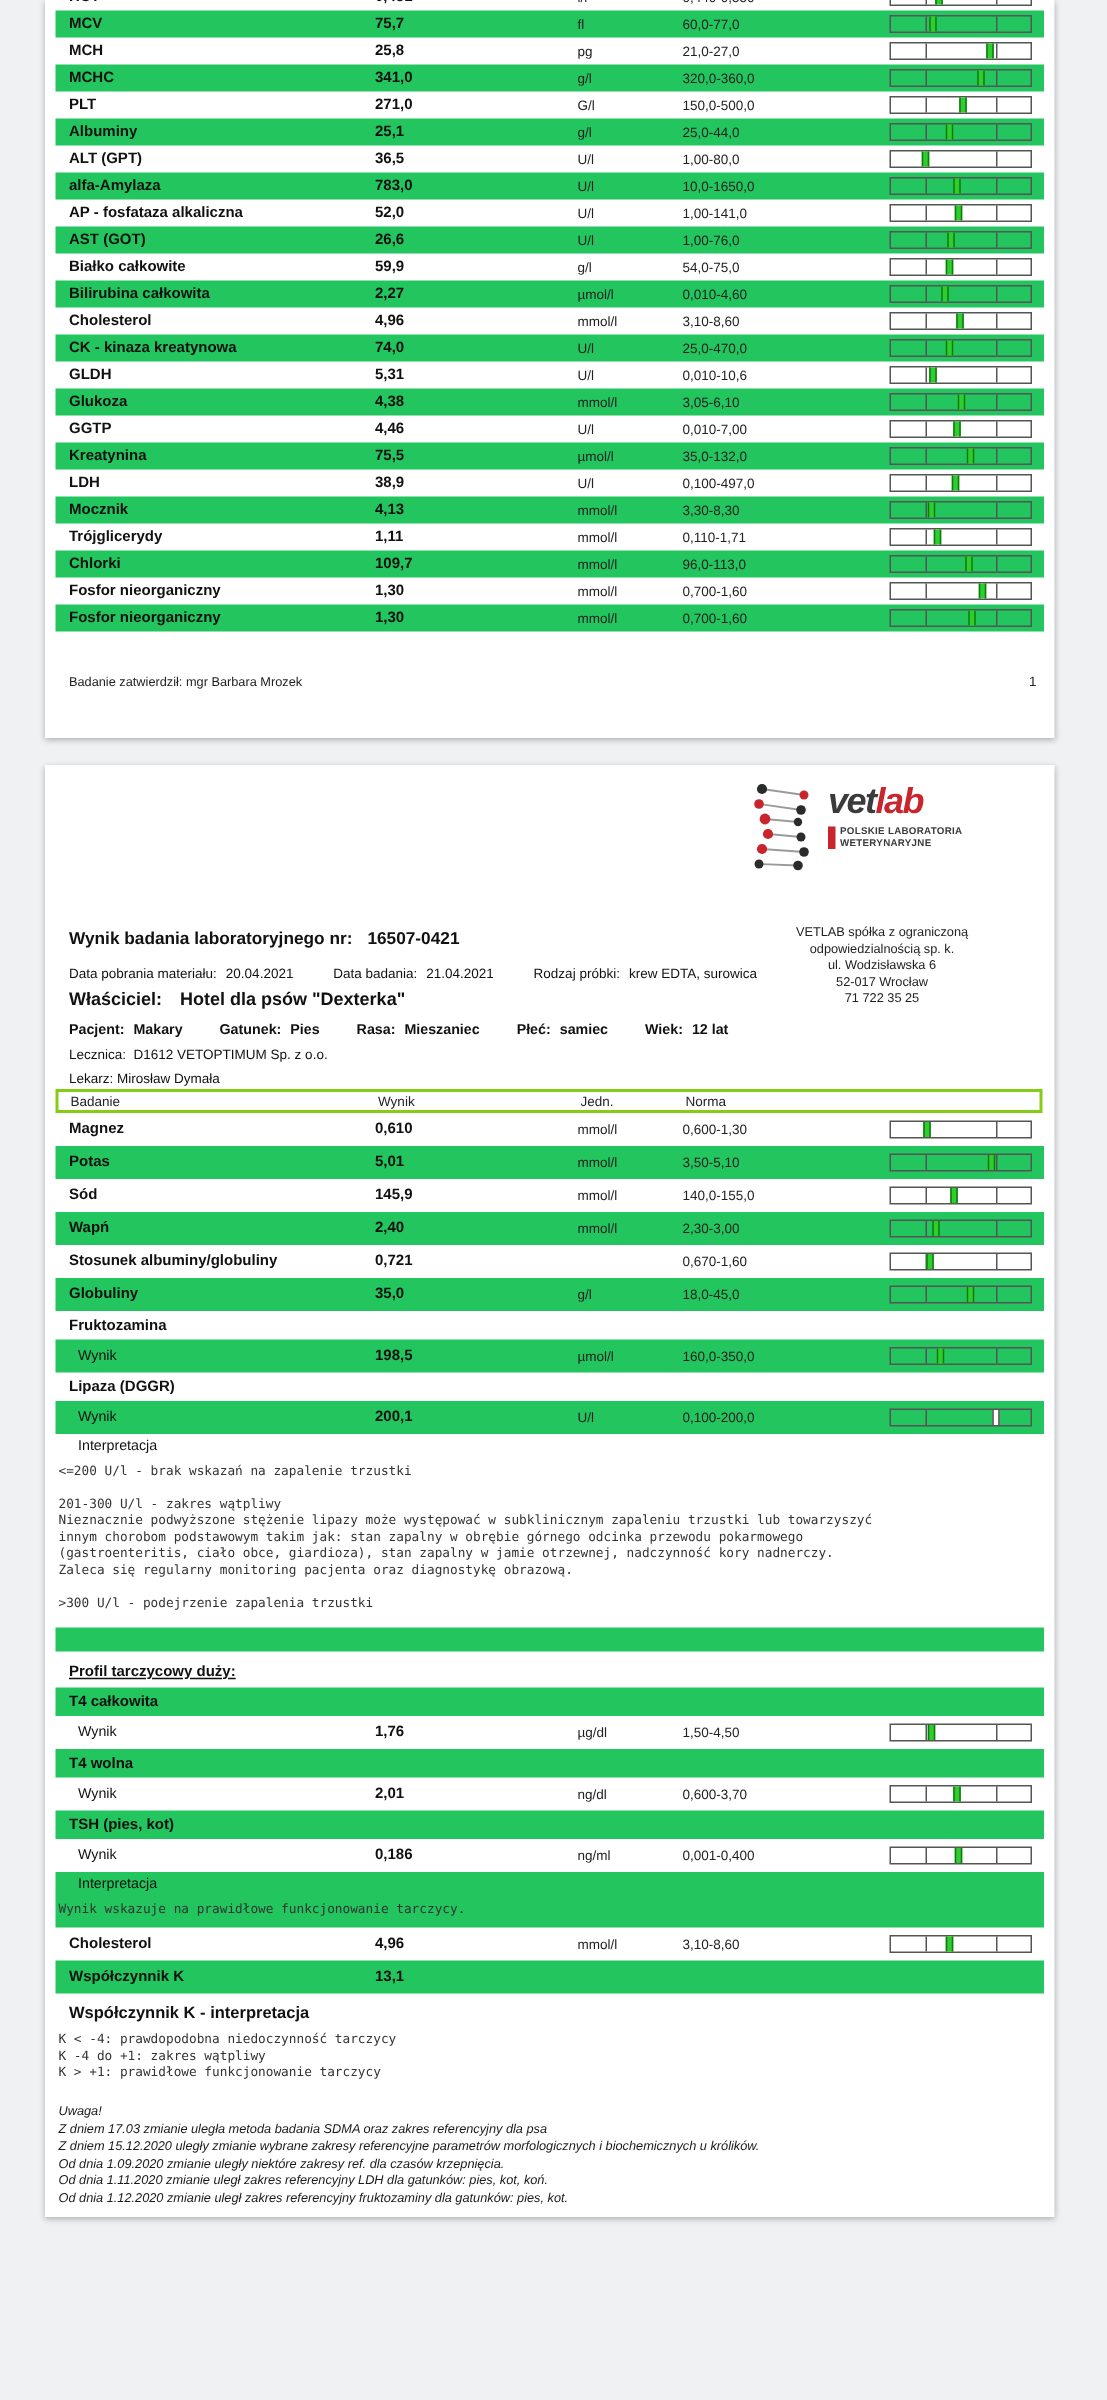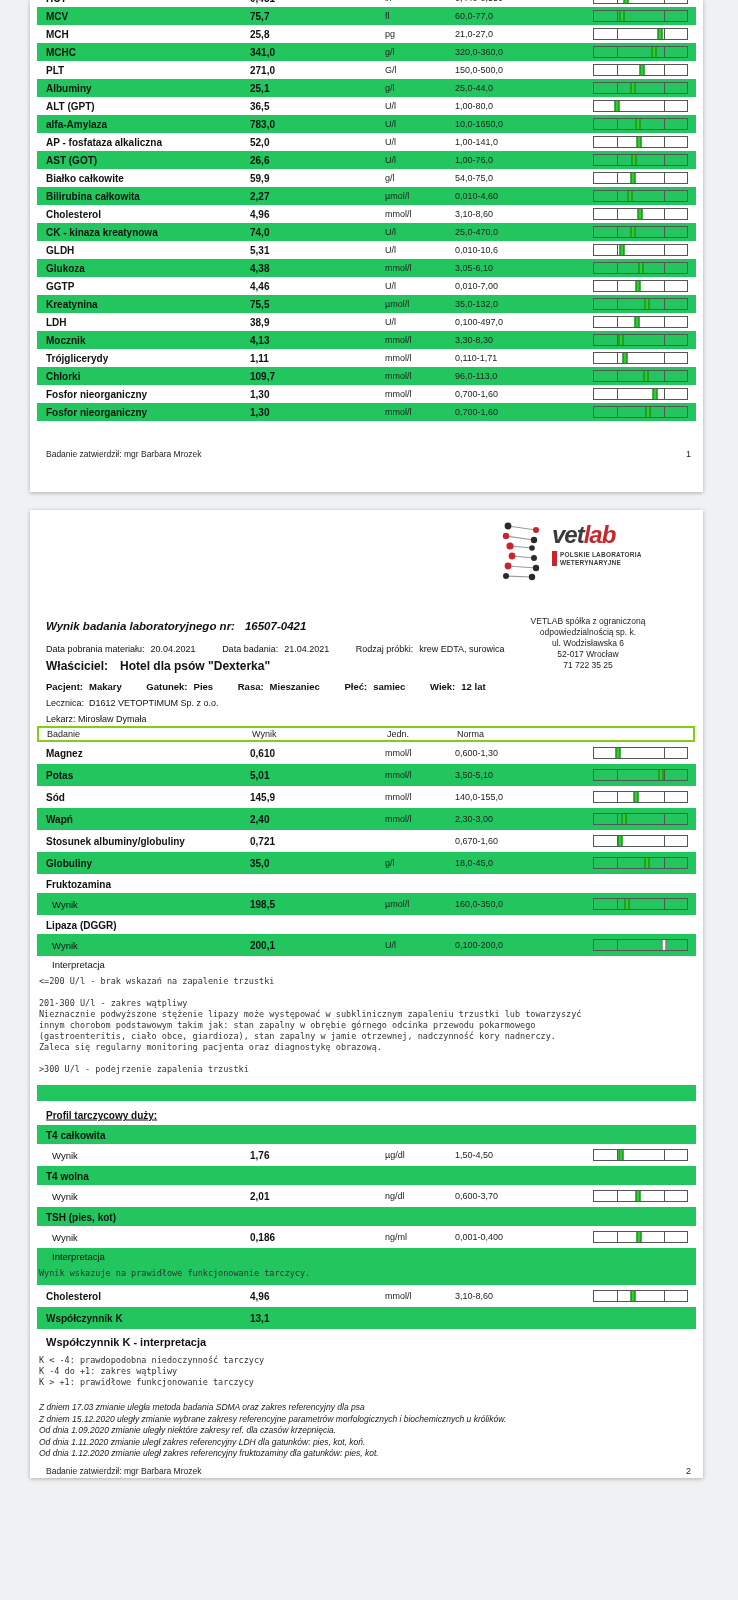--- a/index.html
+++ b/index.html
@@ -54,21 +54,21 @@
   .logo { position:absolute; top:10px; left:468px; width:200px; }
   .logo-flex { display:flex; align-items:flex-start; }
   .logo-words { margin-left:4px; }
   .logo-word { font-size:24px; font-weight:bold; letter-spacing:-1px; line-height:30px;font-style:italic; }
   .logo-vet { color:#3b3b3c; } .logo-lab { color:#c9252c; }
   .logo-sub { display:flex; margin-top:1px; }
   .logo-redbar { width:5px; background:#c9252c; margin-right:3px; }
   .logo-subtext { font-size:6.5px; font-weight:bold; color:#3b3b3c; line-height:7.5px; letter-spacing:.2px; }
   .addr { position:absolute; top:106px; left:438px; width:240px; text-align:center;
           font-size:8.5px; line-height:11px; color:#222; }
-  .title { position:absolute; top:110px; left:16px; font-size:11.5px; font-weight:bold;font-style:italic; }
+  .title { position:absolute; top:110px; left:16px; font-size:11.5px; font-weight:bold; }
   .title .nr { margin-left:10px; }
   .meta { position:absolute; top:134px; left:16px; font-size:9px; }
   .meta span { margin-right:6px; } .meta .gap { margin-right:24px; }
   .owner { position:absolute; top:149px; left:16px; font-size:12px; font-weight:bold; }
   .owner .v { margin-left:12px; }
   .patient { position:absolute; top:171px; left:16px; font-size:9.5px; font-weight:bold; }
   .patient span { margin-right:6px; } .patient .gap { margin-right:22px; }
   .clinic { position:absolute; top:188px; left:16px; font-size:9px; }
   .doctor { position:absolute; top:204px; left:16px; font-size:9px; }
 
@@ -618,20 +618,21 @@
         </div>
         <div class="row t-boldline">
           <span class="c-label">Współczynnik K - interpretacja</span>
         </div>
         <div class="mono">K &lt; -4: prawdopodobna niedoczynność tarczycy
 K -4 do +1: zakres wątpliwy
 K &gt; +1: prawidłowe funkcjonowanie tarczycy</div>
       </div>
 
     <div class="notes" id="notes">
+        <div>Uwaga!</div>
         <div>Z dniem 17.03 zmianie uległa metoda badania SDMA oraz zakres referencyjny dla psa</div>
         <div>Z dniem 15.12.2020 uległy zmianie wybrane zakresy referencyjne parametrów morfologicznych i biochemicznych u królików.</div>
         <div>Od dnia 1.09.2020 zmianie uległy niektóre zakresy ref. dla czasów krzepnięcia.</div>
         <div>Od dnia 1.11.2020 zmianie uległ zakres referencyjny LDH dla gatunków: pies, kot, koń.</div>
         <div>Od dnia 1.12.2020 zmianie uległ zakres referencyjny fruktozaminy dla gatunków: pies, kot.</div>
       </div>
 
     <div class="approve">
       <span>Badanie zatwierdził: mgr Barbara Mrozek</span>
       <span class="pagenum">2</span>

